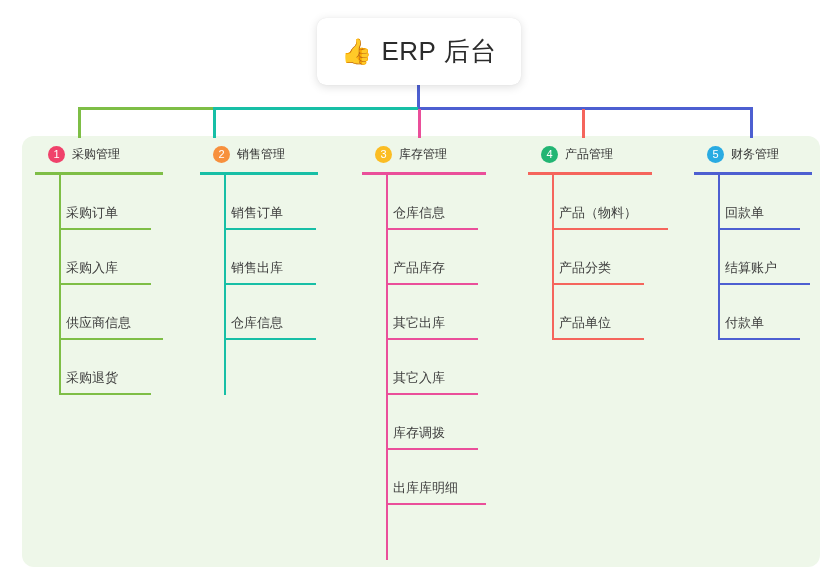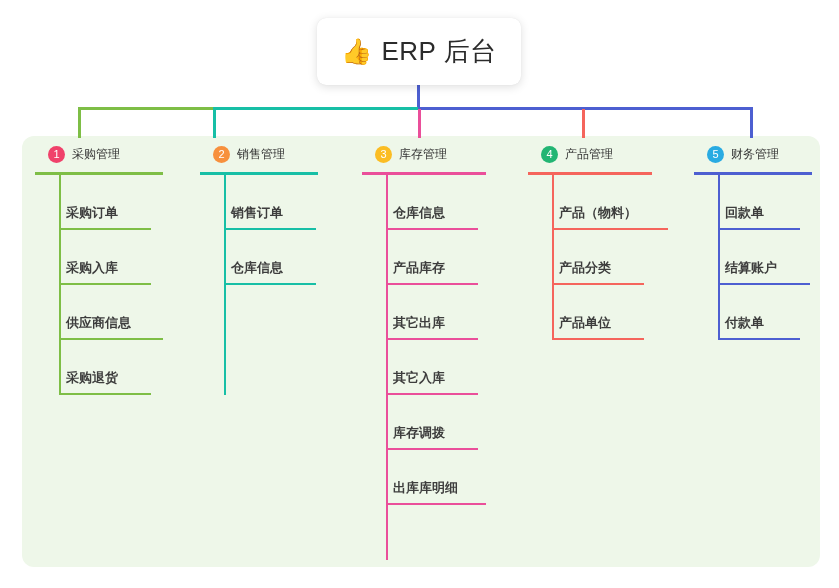--- a/index.html
+++ b/index.html
@@ -82,21 +82,21 @@
     line-height: 1;
   }
   .col-title {
     font-size: 12px; color: #333333; white-space: nowrap;
   }
   .head-rule {
     height: 3px;
     margin-left: 0px;
   }
 
-  .leaf-wrap { position: relative; font-weight: bold; }
+  .leaf-wrap { position: relative; }
   .spine {
     position: absolute;
     left: 24px; top: 0;
     width: 2px;
   }
   .leaf {
     position: relative;
     height: 55px;
   }
   .leaf-label {
@@ -168,20 +168,24 @@
           <span class="col-title">销售管理</span>
         </div>
         <div class="head-rule" style="width: 118px; background: rgb(23, 191, 166);"></div>
         <div class="leaf-wrap">
           <div class="spine" style="background: rgb(23, 191, 166); height: 220px;"></div>
           <div class="leaf">
             <div class="leaf-label">销售订单</div>
             <div class="leaf-rule" style="width: 92px; background: rgb(23, 191, 166);"></div>
           </div>
           <div class="leaf">
+            <div class="leaf-label">销售出库</div>
+            <div class="leaf-rule" style="width: 92px; background: rgb(23, 191, 166);"></div>
+          </div>
+          <div class="leaf">
             <div class="leaf-label">仓库信息</div>
             <div class="leaf-rule" style="width: 92px; background: rgb(23, 191, 166);"></div>
           </div>
         </div>
       </div>
       <div class="col" style="left: 340px; width: 166px;">
         <div class="col-head">
           <span class="badge" style="background: rgb(251, 189, 35);">3</span>
           <span class="col-title">库存管理</span>
         </div>

